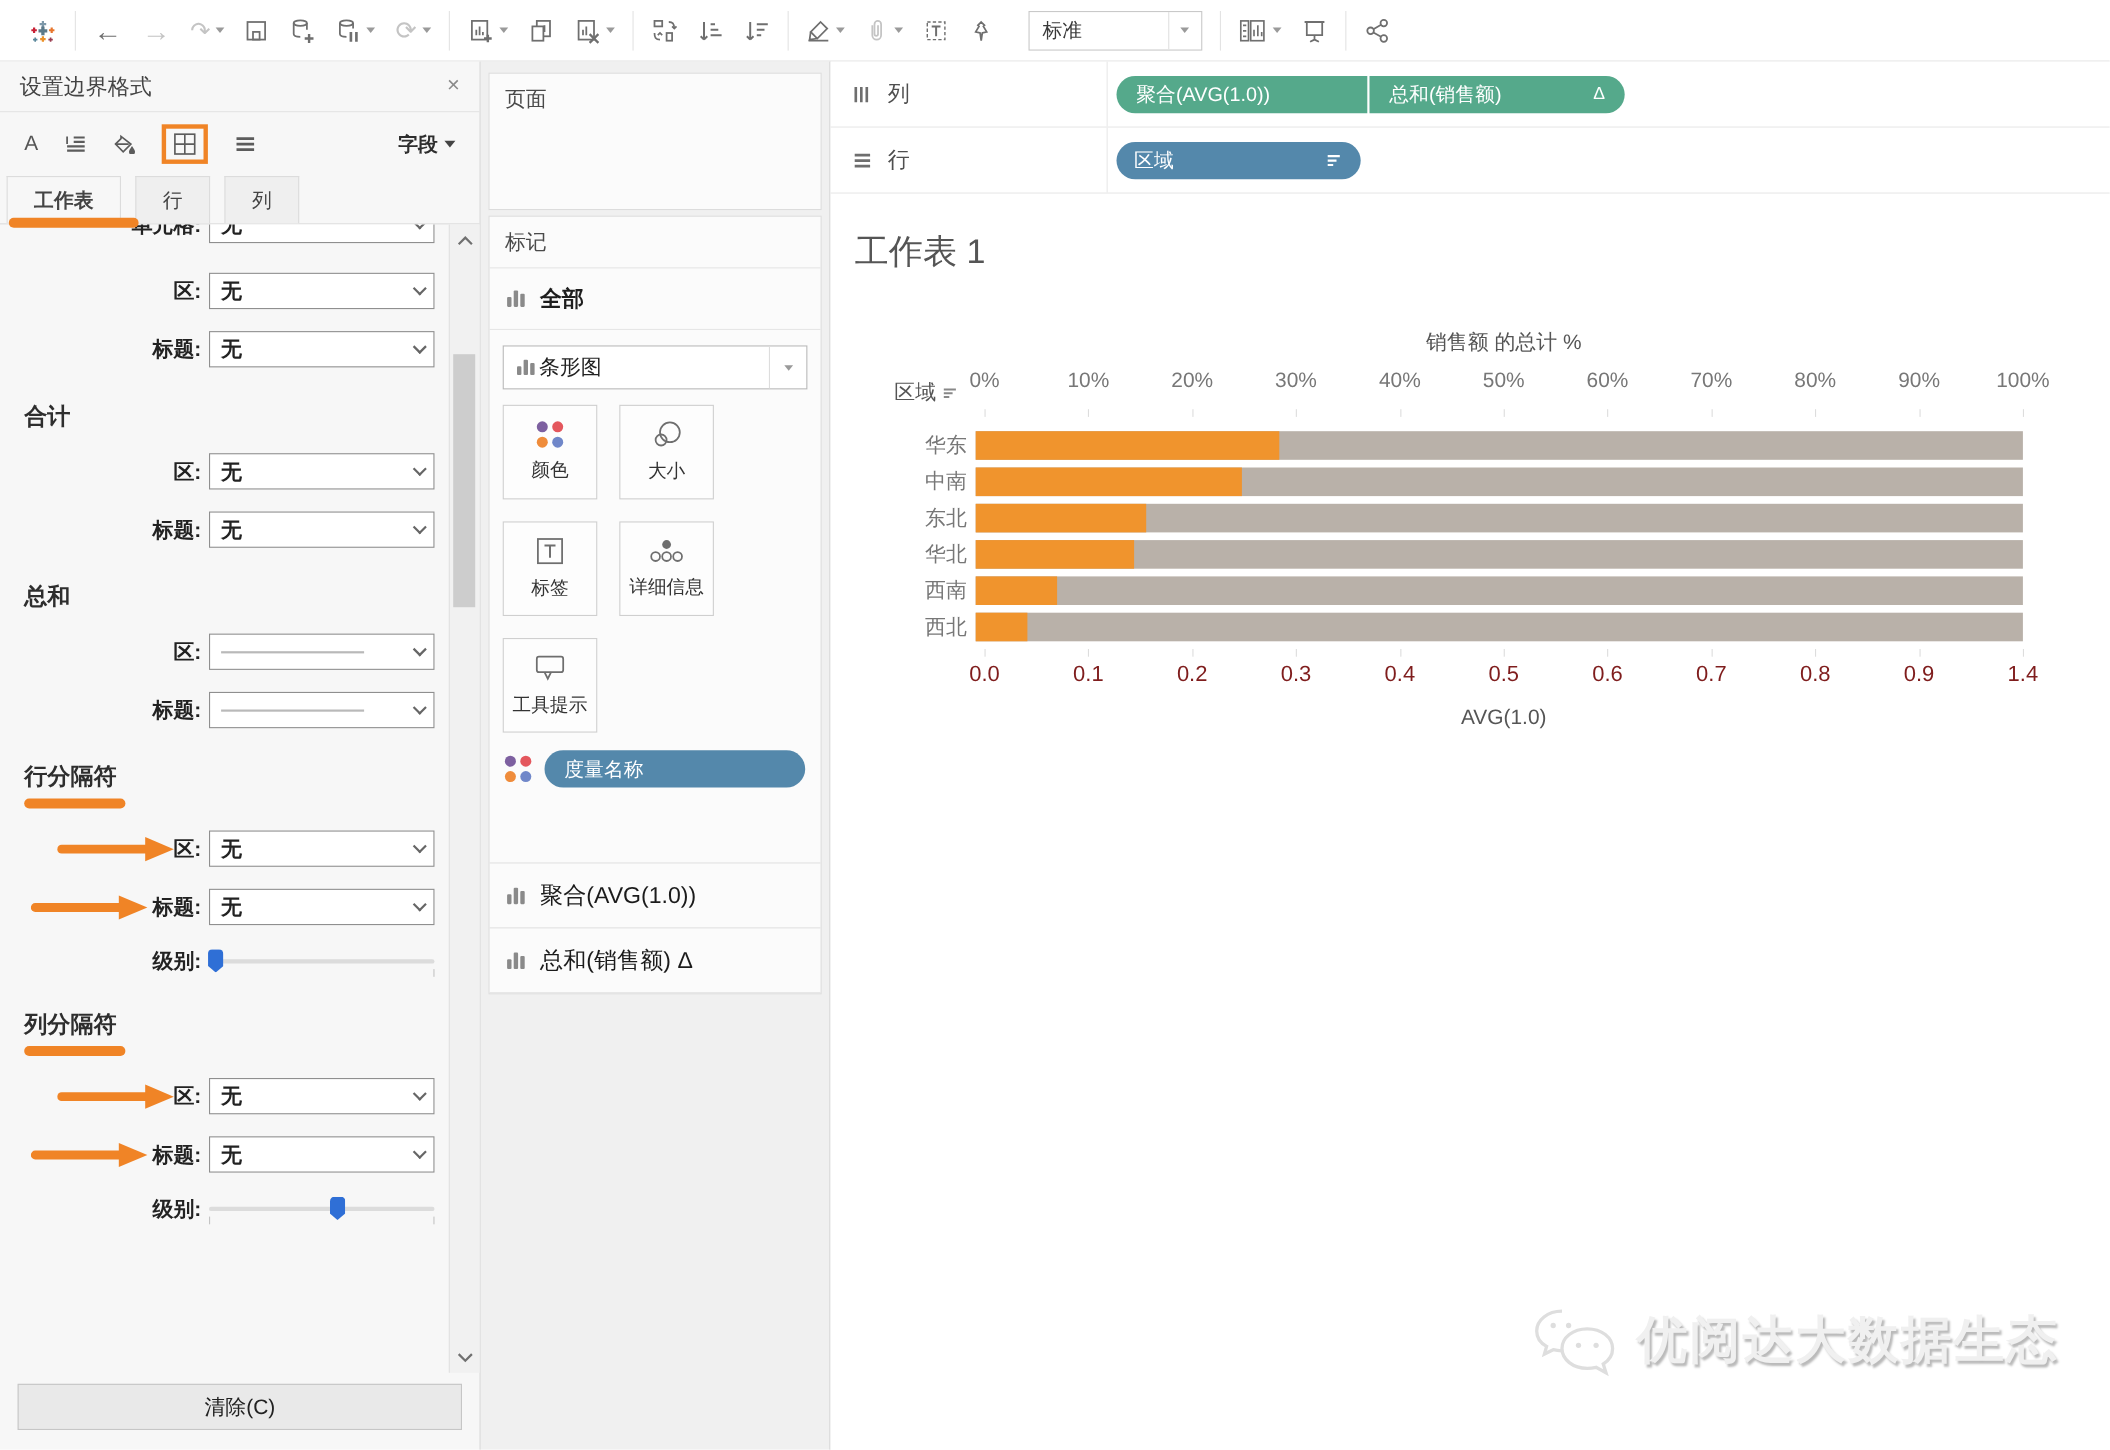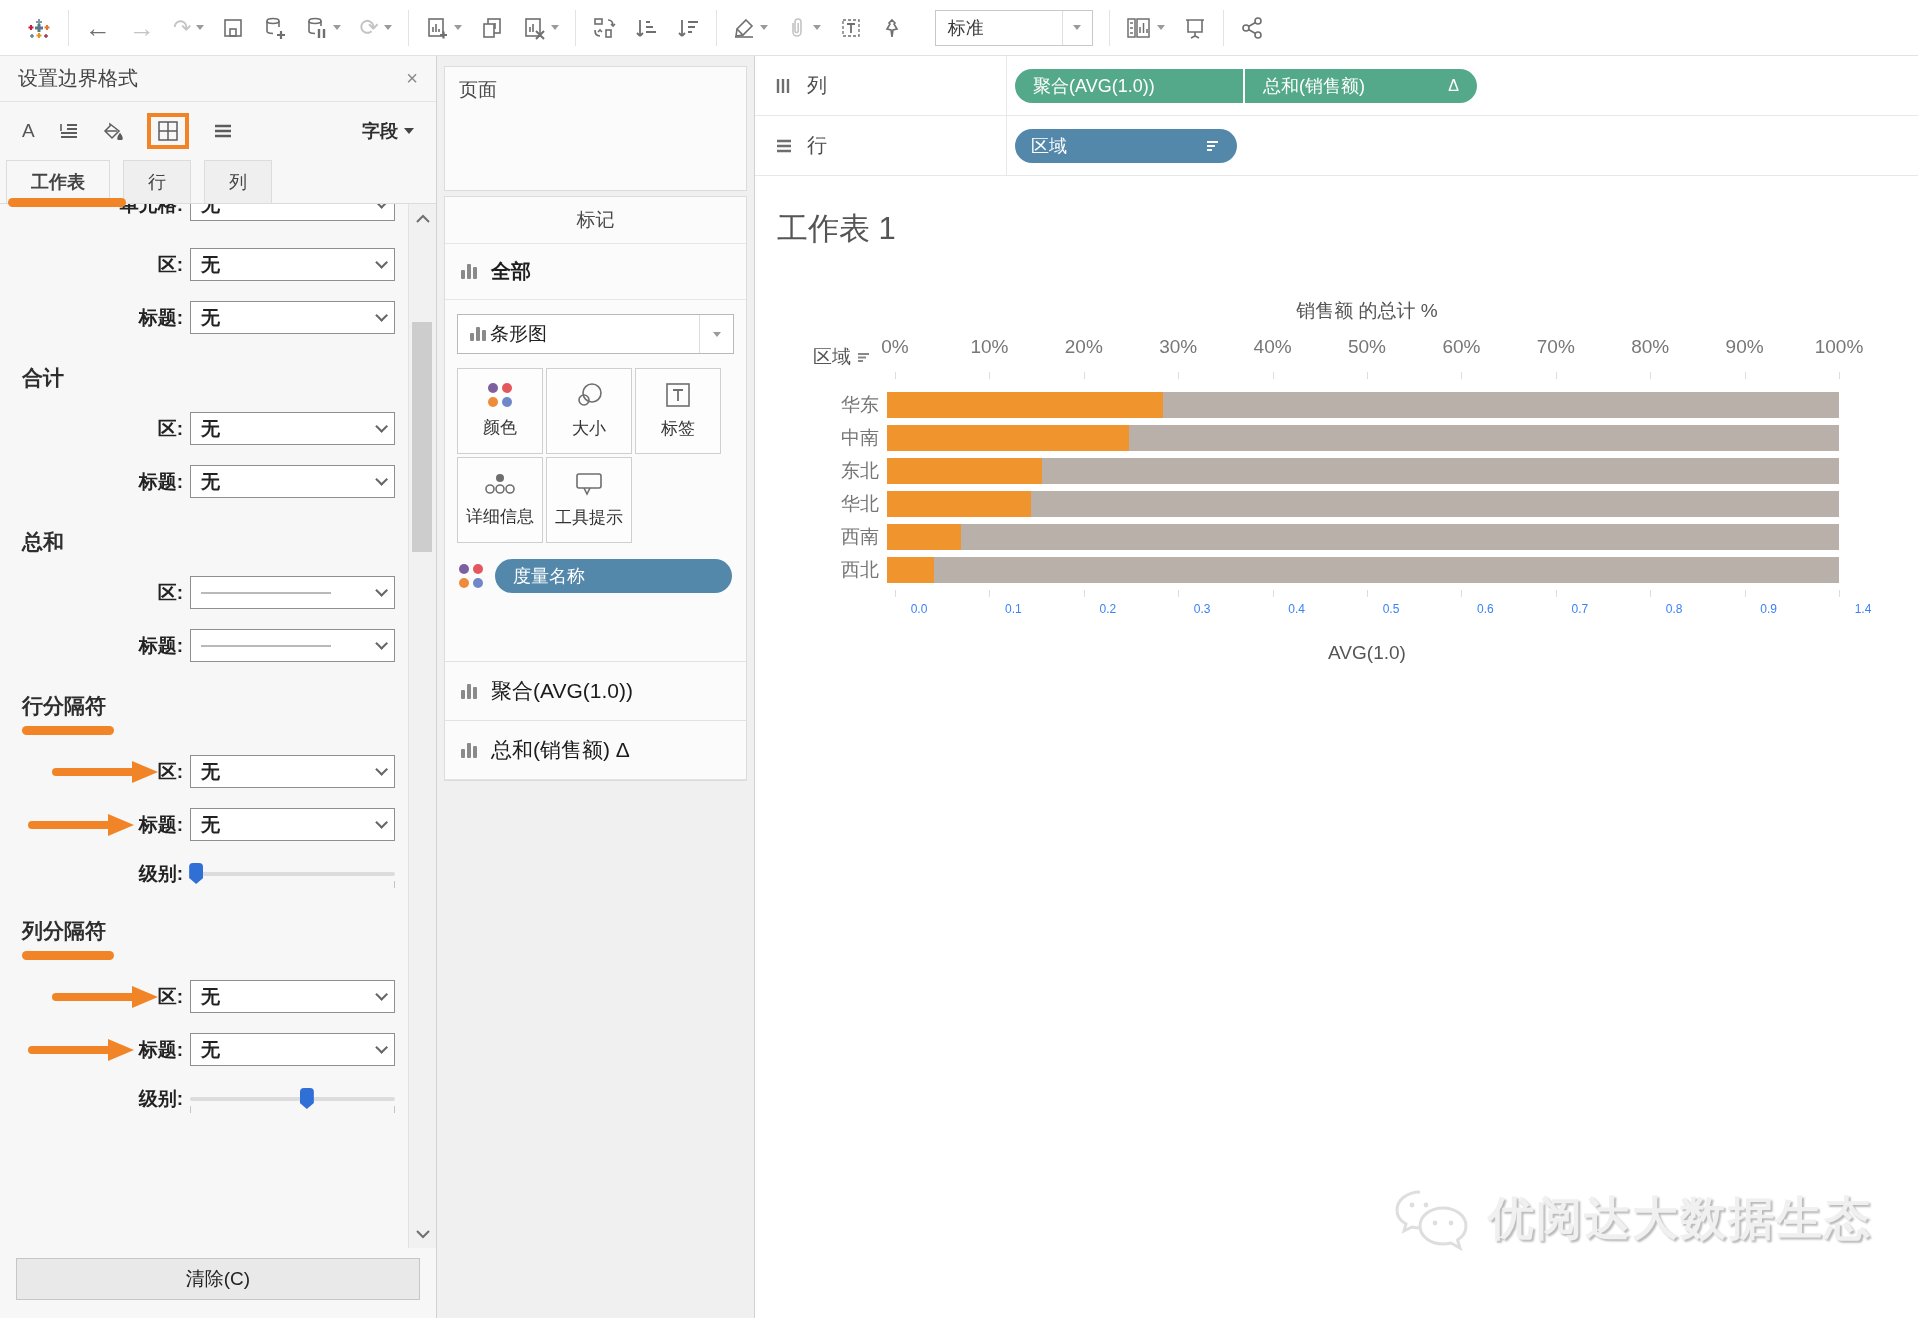--- a/index.html
+++ b/index.html
@@ -64,29 +64,29 @@
   .sb-thumb { position:absolute; left:3px; width:20px; top:118px; height:230px; background:#cdcdcd; }
   .clear-btn { margin:10px 16px 18px; height:42px; background:#e9e9e9; border:1px solid #c6c6c6;
     font-size:19px; color:#222; display:flex; align-items:center; justify-content:center; }
 
   
   .cards-panel { width:318px; background:#f0f0f0; border-right:1px solid #d2d2d2; padding:5px 0; }
   .card { background:#fbfbfb; border:1px solid #dcdcdc; margin:5px 7px; padding:10px 14px; }
   .card-title { font-size:19px; color:#4a4a4a; }
   .card-pages { height:125px; }
   .card-filters { height:143px; }
-  .card-marks { padding:10px 0 0;text-align:center; }
+  .card-marks { padding:10px 0 0; }
   .marks-title { padding:0 14px 10px; font-size:19px; color:#4a4a4a; }
   .marks-all { display:flex; align-items:center; gap:14px; padding:14px 16px; border-top:1px solid #e6e6e6; border-bottom:1px solid #e6e6e6; }
   .marks-all-label { font-size:20px; font-weight:bold; color:#1e1e1e; }
   .marks-inner { padding:14px 12px 0; }
   .marktype-dd { display:flex; align-items:center; border:1px solid #b9b9b9; background:#fff; height:40px; }
   .marktype-main { flex:1; display:flex; align-items:center; gap:4px; padding:0 12px; font-size:19px; color:#222; }
   .marktype-caret { width:34px; height:100%; border-left:1px solid #ddd; display:flex; align-items:center; justify-content:center; }
-  .mark-grid { display:flex; flex-wrap:wrap; gap:3px; margin:14px 0 4px; }
+  .mark-grid { display:flex; flex-wrap:wrap; gap:20px; margin:14px 0 4px; }
   .mark-btn { width:86px; height:86px; border:1px solid #cfcfcf; background:#fdfdfd; display:flex; flex-direction:column;
     align-items:center; justify-content:center; gap:9px; font-size:17px; color:#333; }
   .dots4 { display:grid; grid-template-columns:10px 10px; grid-gap:4px; }
   .dots4 i { width:10px; height:10px; border-radius:50%; }
   .measure-pill-row { display:flex; align-items:center; gap:12px; margin:16px 2px 10px; }
   .pill { height:34px; border-radius:17px; background:#5488ab; color:#fff; font-size:18px;
     display:flex; align-items:center; padding:0 18px; }
   .measure-pill { flex:1; justify-content:flex-start; }
   .marks-spacer { height:58px; }
   .measure-row { display:flex; align-items:center; gap:14px; padding:15px 16px; border-top:1px solid #e2e2e2; font-size:21px; color:#1b1b1b; }
@@ -115,21 +115,21 @@
   .top-ticks { position:absolute; left:140px; top:196px; width:944px; height:8px; }
   .top-ticks i { position:absolute; width:1px; height:7px; background:#ddd; }
   .bars-area { position:absolute; left:58px; top:212px; width:1026px;font-family:Liberation Mono, monospace; }
   .bar-row { display:flex; align-items:center; height:33px; }
   .bar-cat { width:74px; text-align:right; padding-right:8px; font-size:19px; color:#777; }
   .bar-track { flex:1; height:26px; background:#b9b1a9; position:relative; }
   .bar-fill { position:absolute; left:0; top:0; bottom:0; background:#f0942d; }
   .bottom-ticks { position:absolute; left:140px; top:414px; width:944px; height:8px; }
   .bottom-ticks i { position:absolute; width:1px; height:7px; background:#ddd; }
   .bottom-axis { position:absolute; left:140px; top:426px; width:944px; height:24px; }
-  .bottom-axis span { position:absolute; transform:translateX(-50%); font-size:12px; color:#3b82f6;margin-left:24px; }
+  .bottom-axis span { position:absolute; transform:translateX(-50%); font-size:20px; color:#7f1d1d; }
   .bottom-axis-label { position:absolute; left:140px; top:466px; width:944px; text-align:center; font-size:19px; color:#555; }
 
   .watermark { position:absolute; right:46px; top:1010px; display:flex; align-items:center; gap:14px; }
   .watermark-text { font-size:46px; font-weight:bold; color:#f0f0f0; text-shadow:2px 2px 2px #b9b9b9; letter-spacing:2px; }
 
   .bars-icon { display:flex; align-items:flex-end; gap:2px; }
   .bars-icon i { width:4px; background:#8a8a8a; border-radius:1px; }
 </style>
 </head>
 <body>

